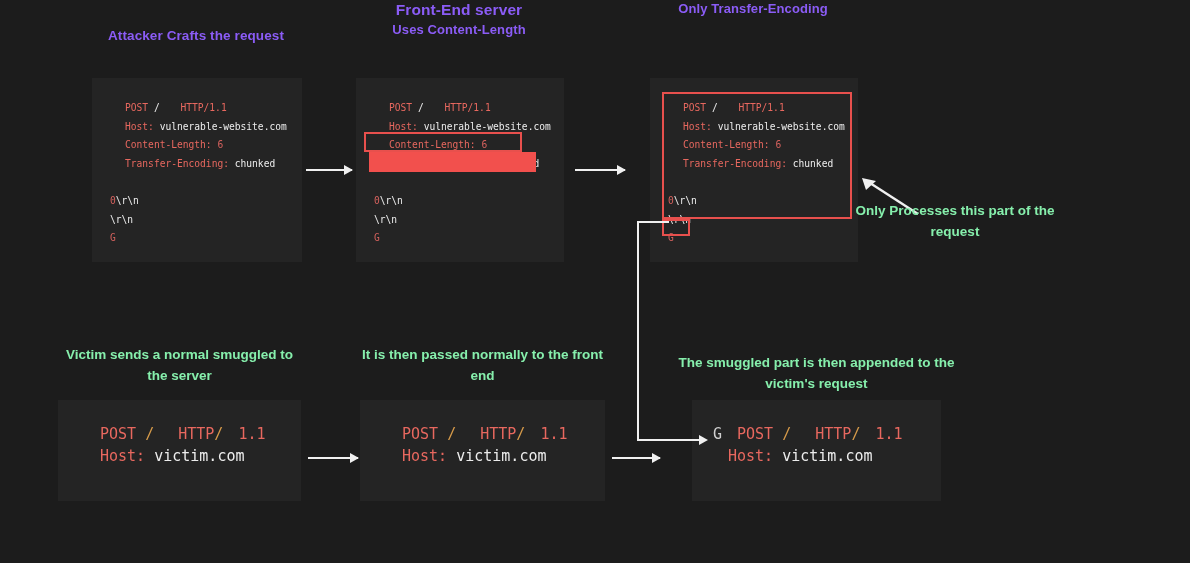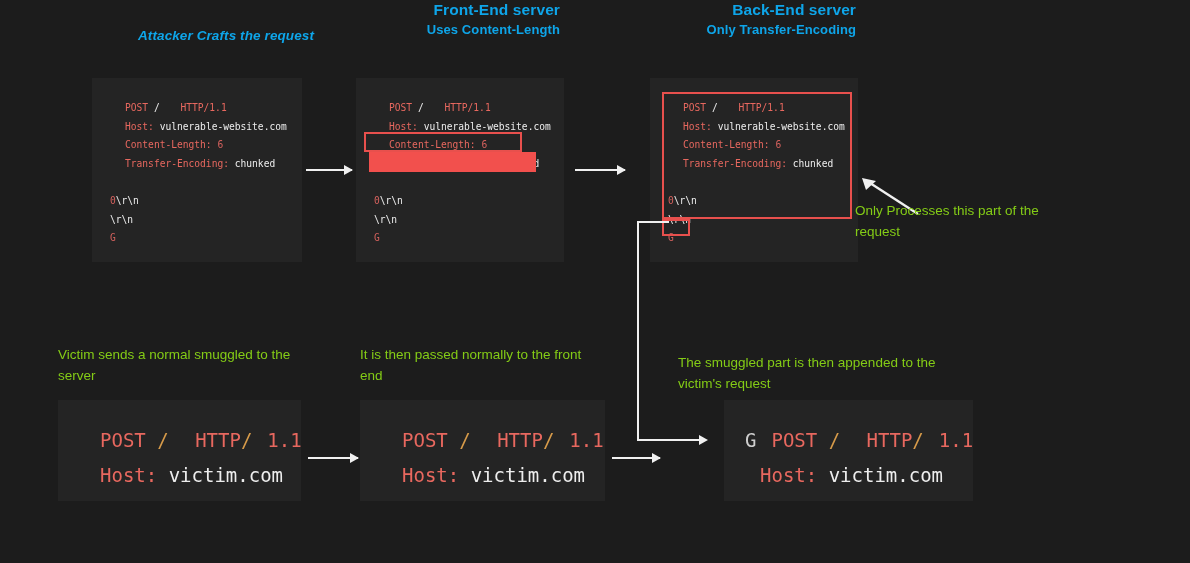--- a/index.html
+++ b/index.html
@@ -8,65 +8,65 @@
     background:#1c1c1c;
     font-family:"Liberation Sans", sans-serif;
     overflow:hidden;
     position:relative;
   }
   .stage{position:absolute;inset:0;}
 
   
   .heading{
     position:absolute;
-    color:#0ea5e9;
-    text-align:right;
+    color:#8b5cf6;
+    text-align:center;
     font-weight:bold;
     line-height:1.35;
     letter-spacing:.1px;
   }
   .heading .big{font-size:15.5px;display:block;}
   .heading .sub{font-size:13px;display:block;}
-  .heading.small .sub{font-size:13.5px;font-style:italic;}
+  .heading.small .sub{font-size:13.5px;}
 
   #hd-attacker{left:78px;  top:27px;  width:236px; font-size:13.5px;}
   #hd-front   {left:358px; top:0px;   width:202px;}
   #hd-back    {left:650px; top:0px;   width:206px;}
 
   
   .panel{
     position:absolute;
     background:#242424;
     box-sizing:border-box;
   }
   .code{
     font-family:"DejaVu Sans Mono","Liberation Mono",monospace;
     white-space:pre;
     color:#e8e8e8;
   }
   .tiny .code{font-size:9.6px;line-height:18.6px;}
-  .big  .code{font-size:19px;line-height:35px;}
+  .big  .code{font-size:15px;line-height:22px;}
 
   .kw{color:#e8685f;padding-left:15px;}      
   .sl{color:#d79b4a;}      
   .val{color:#ededed;}     
   .num{color:#d4615d;}     
   .gg{color:#cfcfcf;}      
 
   #panel-attacker{left:92px; top:78px;  width:210px; height:184px;}
   #panel-front   {left:356px;top:78px;  width:208px; height:184px;}
   #panel-back    {left:650px;top:78px;  width:208px; height:184px;}
 
   #panel-attacker .code,#panel-front .code,#panel-back .code{
     position:absolute;left:18px;top:21px;
   }
 
   #panel-victim {left:58px; top:400px; width:243px;height:101px;}
   #panel-passed {left:360px;top:400px; width:245px;height:101px;}
-  #panel-smugg  {left:724px;top:400px; width:249px;height:101px;text-decoration:underline;}
+  #panel-smugg  {left:692px;top:400px; width:249px;height:101px;text-decoration:underline;}
   #panel-victim .code,#panel-passed .code,#panel-smugg .code{
     position:absolute;left:27px;top:23px;
   }
   #panel-smugg .code{left:21px;}
 
   
   .redbox{position:absolute;border:2px solid #e8504d;box-sizing:border-box;}
   .redfill{position:absolute;background:#f2504d;}
 
   #hl-cl   {left:364px;top:132px;width:158px;height:20px;}
@@ -97,22 +97,22 @@
     border-left:9px solid #f0f0f0;
     border-top:5px solid transparent;
     border-bottom:5px solid transparent;
   }
 
   
   #callout-arrow{position:absolute;left:862px;top:178px;width:60px;height:38px;}
 
   
   .caption{
-    position:absolute;color:#84cc16;text-align:left;
-    font-size:13.5px;font-weight:normal;line-height:1.55;
+    position:absolute;color:#86efac;text-align:center;
+    font-size:13.5px;font-weight:bold;line-height:1.55;
   }
   #cap-victim{left:58px; top:345px;width:243px;}
   #cap-passed{left:360px;top:345px;width:245px;}
   #cap-smugg {left:678px;top:353px;width:277px;}
   #cap-only  {left:855px;top:201px;width:200px;}
 </style>
 </head>
 <body>
 
 <div class="stage">
@@ -120,21 +120,20 @@
   <div class="heading small" id="hd-attacker">
     <span class="sub">Attacker Crafts the request</span>
   </div>
 
   <div class="heading" id="hd-front">
     <span class="big">Front-End server</span>
     <span class="sub">Uses Content-Length</span>
   </div>
 
   <div class="heading" id="hd-back">
-    <span class="big">Back-End server</span>
     <span class="sub">Only Transfer-Encoding</span>
   </div>
 
   <div class="panel tiny" id="panel-attacker">
     <div class="code"><span class="kw">POST</span><span class="val"> </span><span class="val">/</span><span class="val"> </span><span class="kw">HTTP/1.1</span>
 <span class="kw">Host:</span><span class="val"> </span><span class="val">vulnerable-website.com</span>
 <span class="kw">Content-Length:</span><span class="val"> </span><span class="num">6</span>
 <span class="kw">Transfer-Encoding:</span><span class="val"> </span><span class="val">chunked</span>
 
 <span class="num">0</span><span class="val">\r\n</span>

